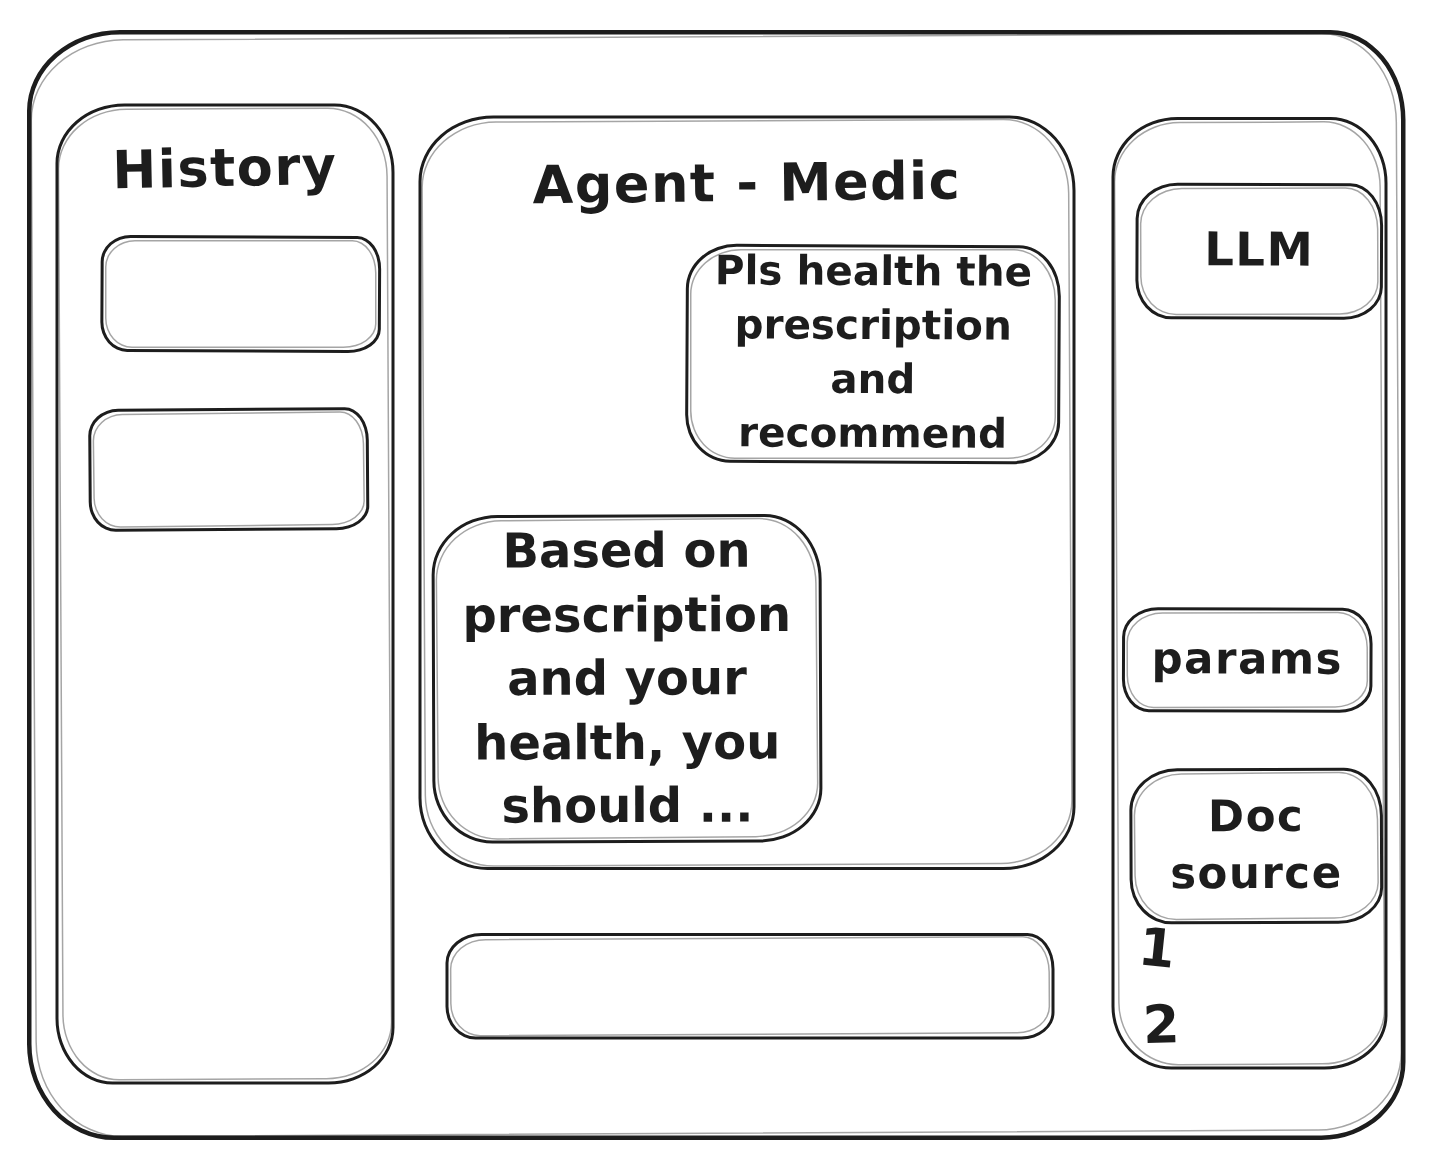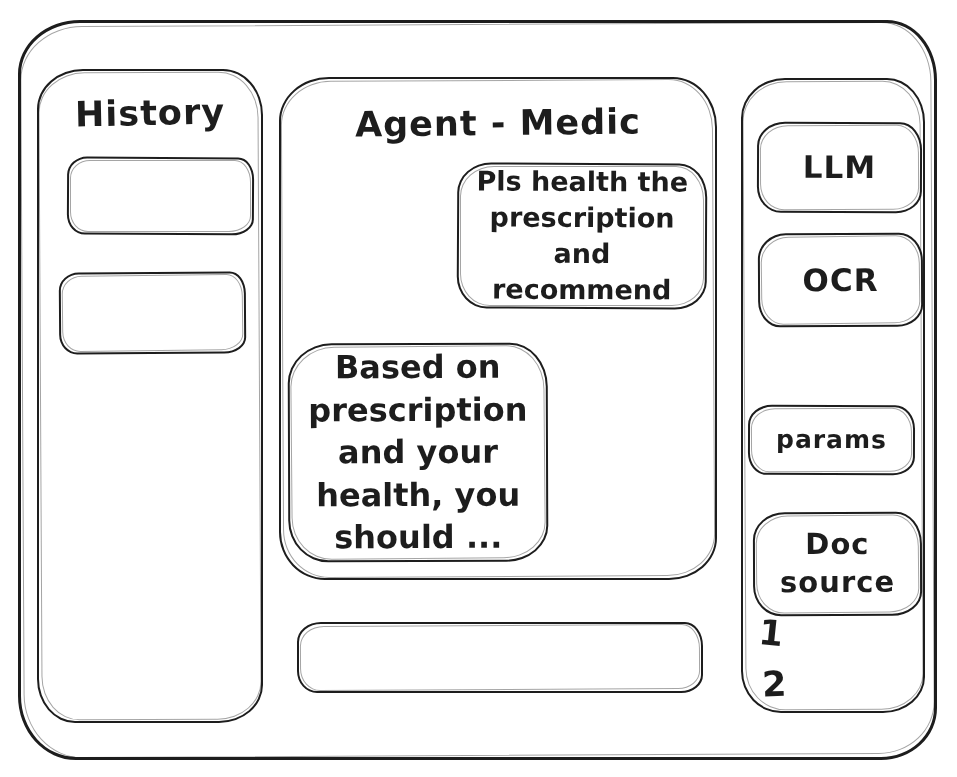--- a/index.html
+++ b/index.html
@@ -125,21 +125,21 @@
     border:1.5px solid var(--ink);
     border-radius:inherit;
     opacity:.4;
     transform:rotate(-.4deg);
     pointer-events:none;
   }
   .tool.llm{left:14px;top:42px;width:165px;height:91px;
     border-radius:28px 22px 26px 24px / 24px 28px 22px 26px;transform:rotate(.2deg);}
   .tool.ocr{left:15px;top:153px;width:165px;height:94px;
     border-radius:28px 24px 26px 22px / 26px 28px 22px 26px;transform:rotate(-.3deg);}
-  .tool.params{left:5px;top:325px;width:167px;height:70px;font-size:25px;
+  .tool.params{left:5px;top:325px;width:167px;height:70px;font-size:29px;
     border-radius:24px 20px 22px 18px / 20px 24px 18px 22px;transform:rotate(.2deg);}
   .tool.docsource{left:10px;top:432px;width:169px;height:104px;font-size:29px;
     padding:4px 26px;
     border-radius:32px 26px 30px 28px / 28px 32px 24px 30px;transform:rotate(-.2deg);}
   .annotation{
     position:absolute;
     font-size:35px;
     font-weight:bold;
   }
   .annotation.n1{left:16px;top:533px;transform:rotate(6deg);}
@@ -166,21 +166,20 @@
 
       <div class="sketch bubble assistant">
         <span>Based on prescription and your health, you should ...</span>
       </div>
 
       <div class="sketch chat-input"></div>
     </main>
 
     <aside class="sketch right-sidebar">
       <button class="tool llm">LLM</button>
-      <button class="tool ocr">OCR</button>
       <button class="tool params">params</button>
       <button class="tool docsource">Doc source</button>
       <div class="annotation n1">1</div>
       <div class="annotation n2">2</div>
     </aside>
 
   </div>
 </div>
 
 </body></html>

